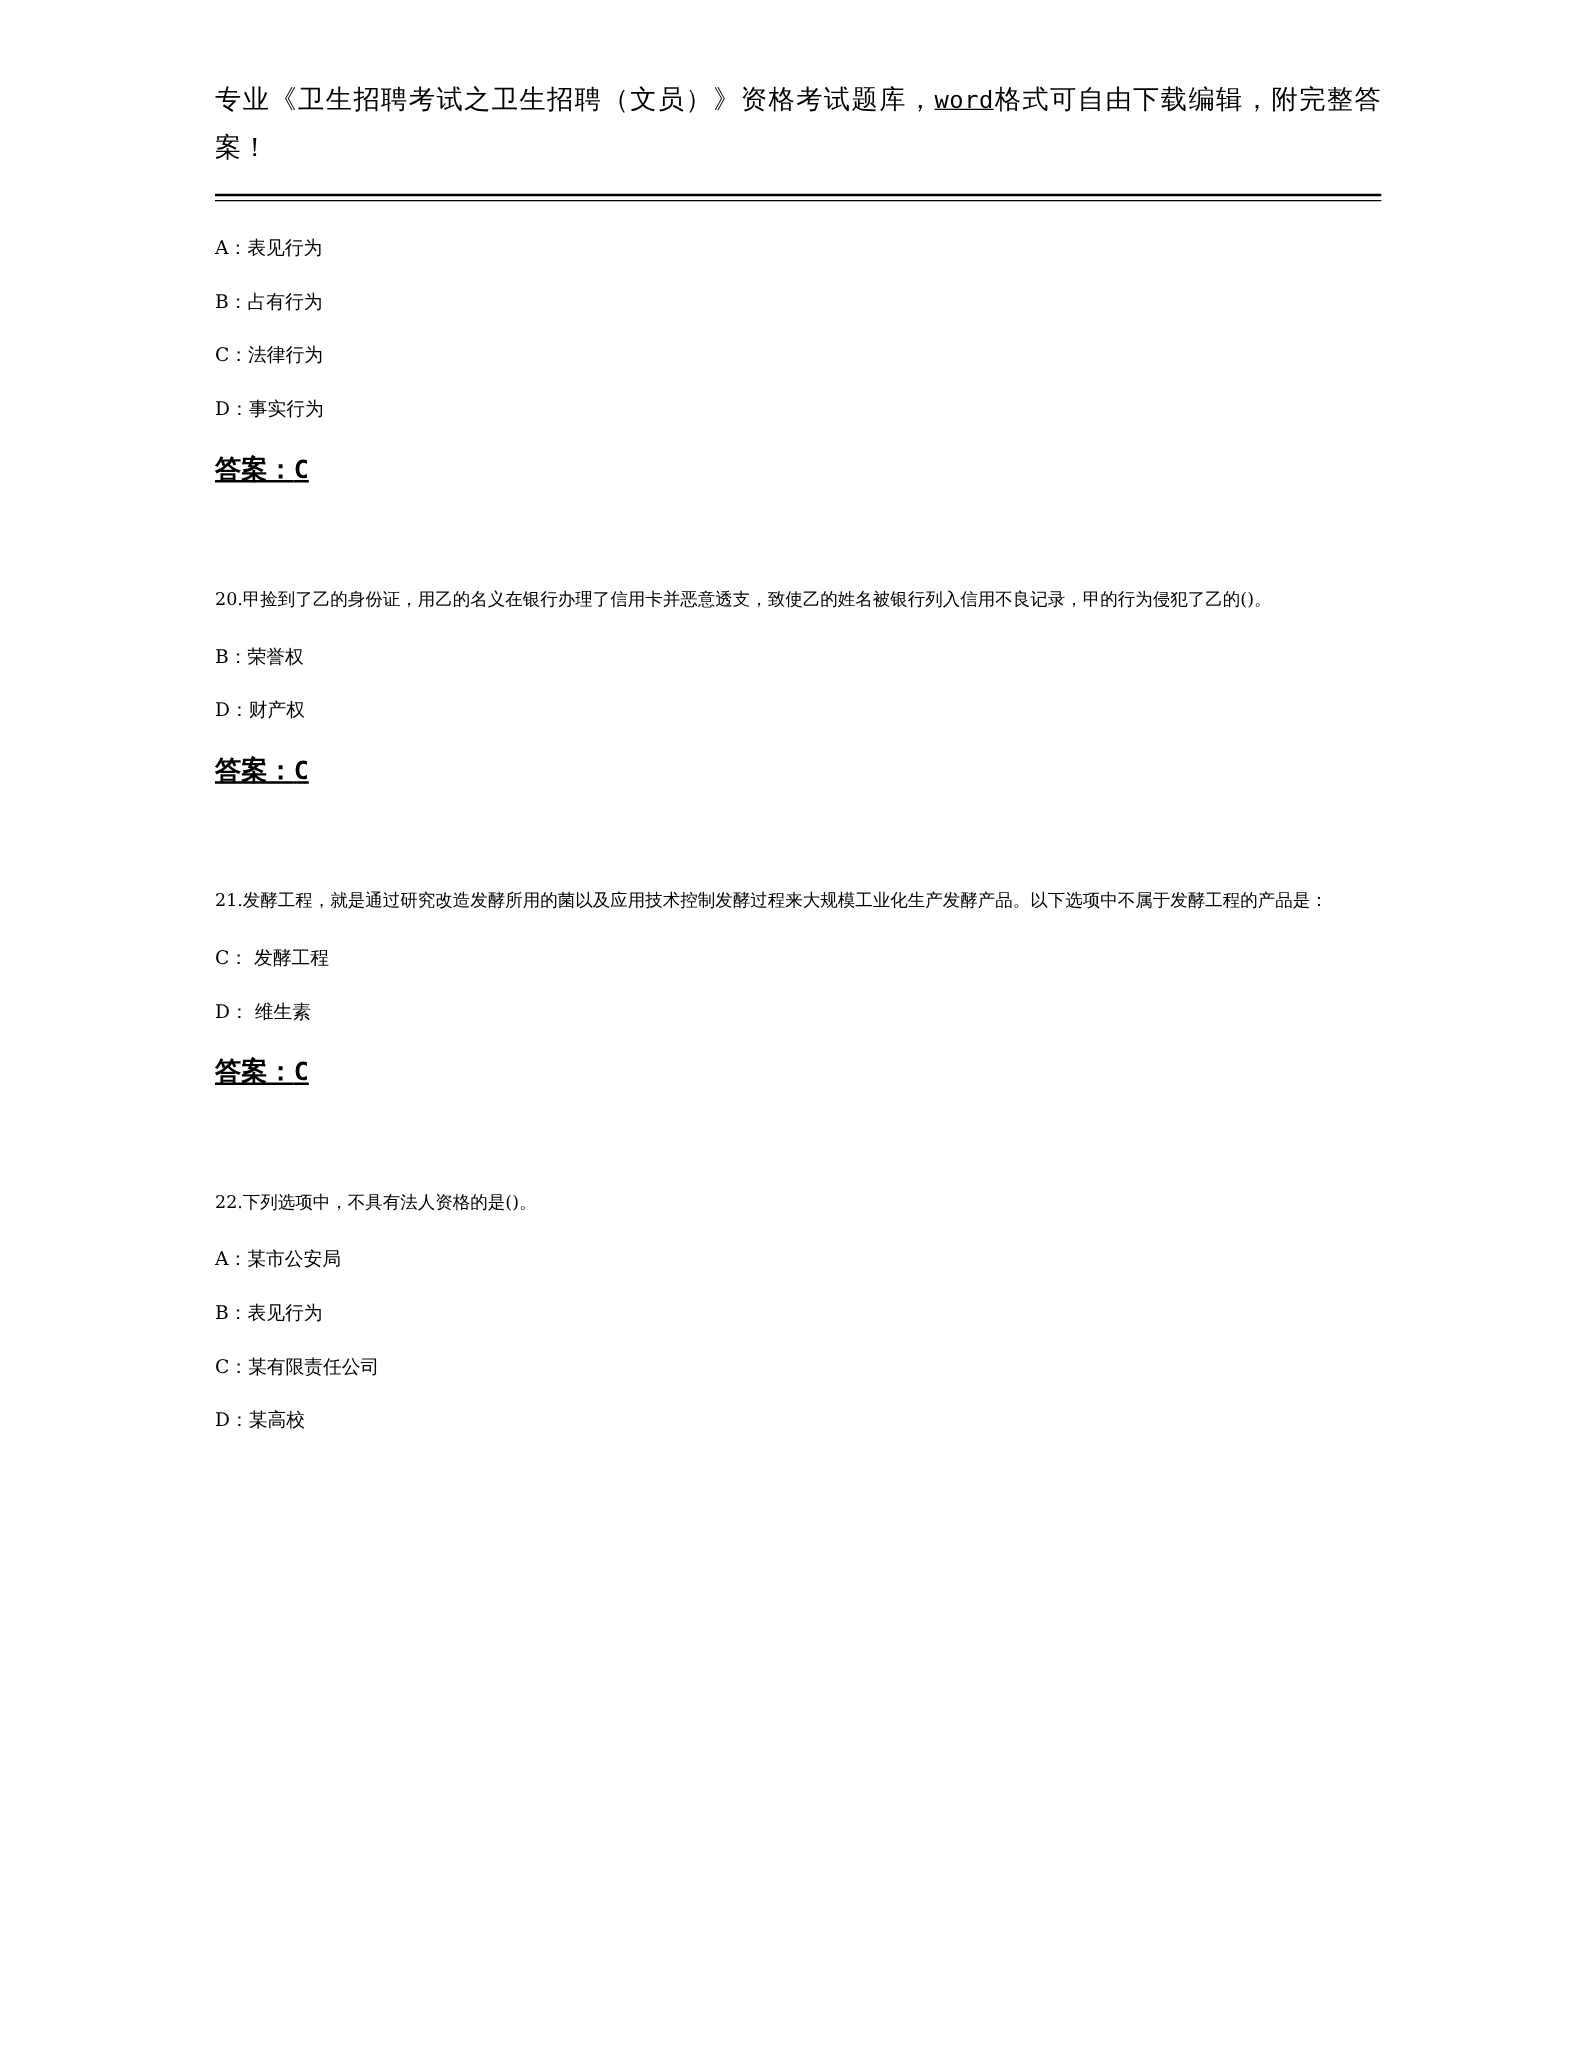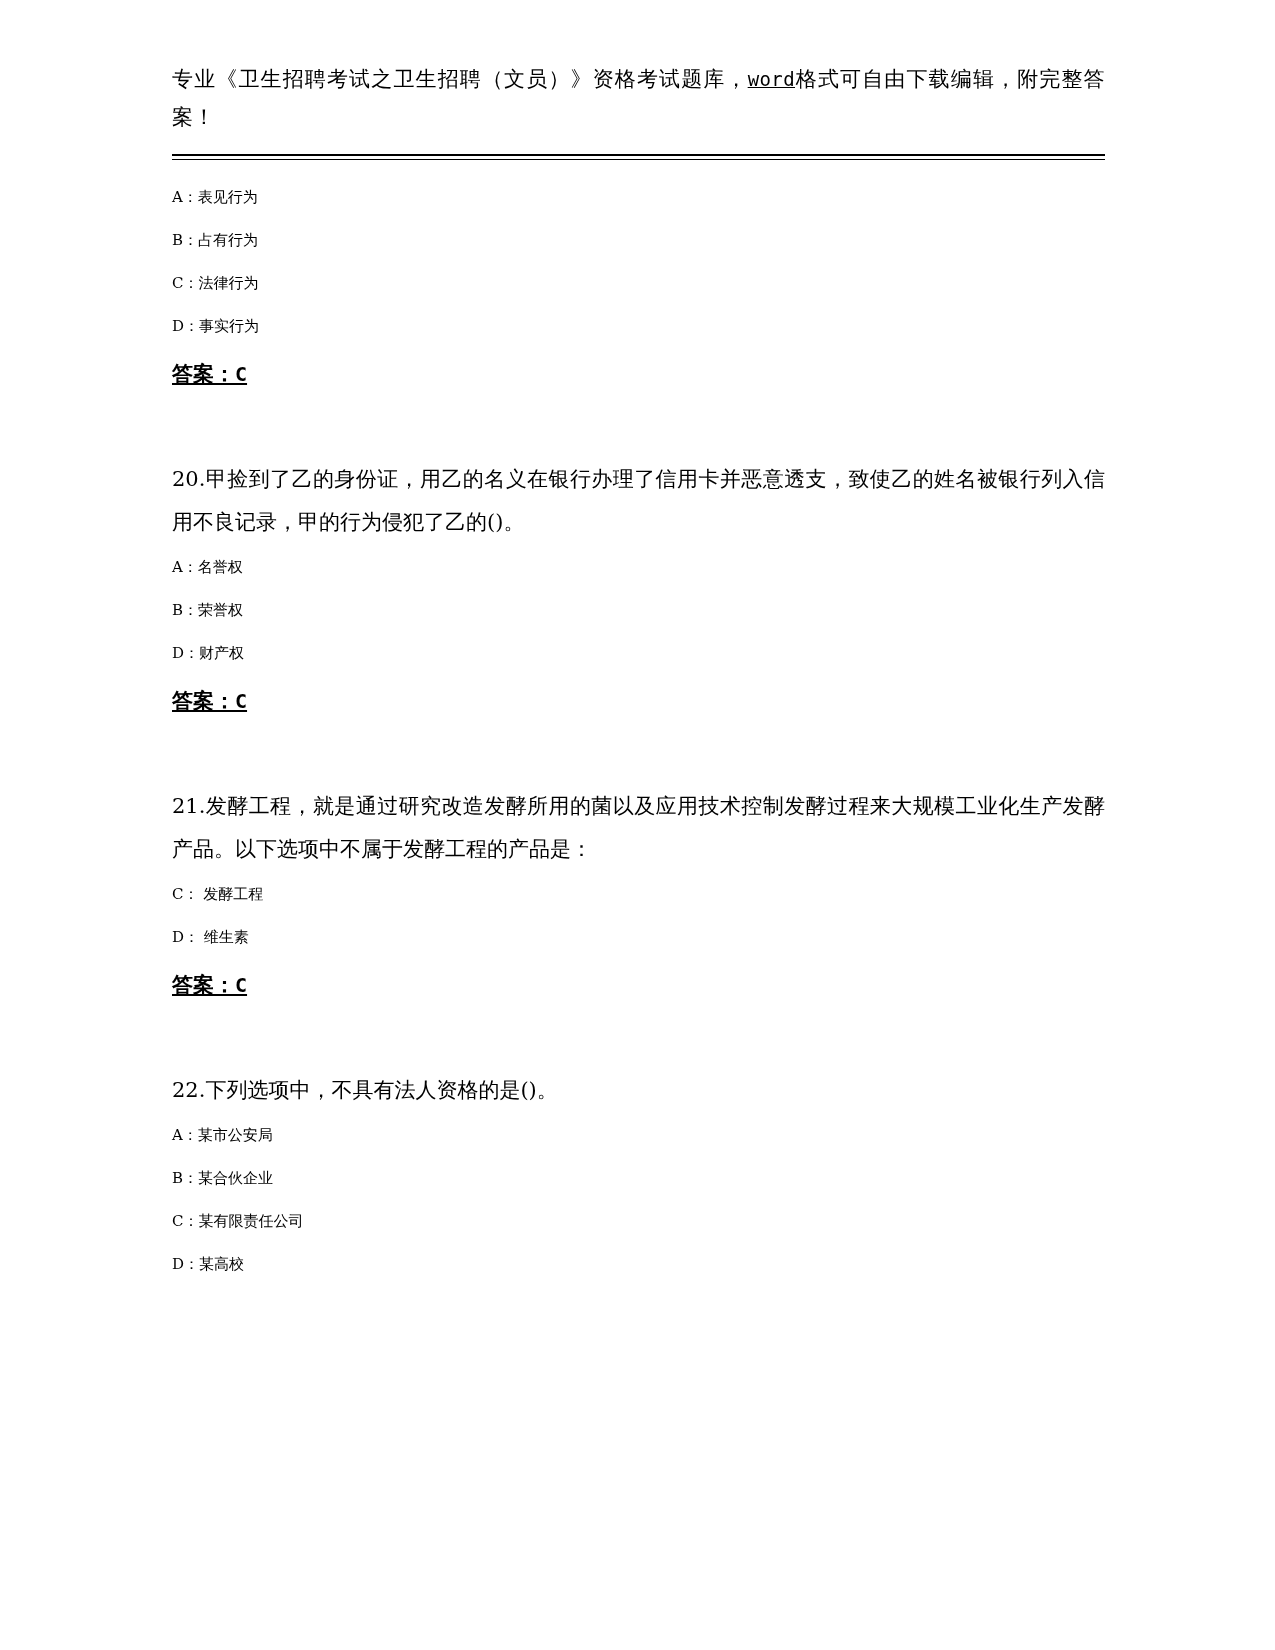--- a/index.html
+++ b/index.html
@@ -41,21 +41,21 @@
   }
   .rule-bottom {
     border-top: 1px solid #000;
     height: 0;
     margin-top: 3px;
   }
   .block {
     margin-bottom: 28px;
   }
   .qtext {
-    font-size: 21px;
+    font-size: 14px;
     line-height: 43px;
     text-align: justify;
     margin: 0 0 2px 0;
   }
   .option {
     font-size: 15px;
     line-height: 43px;
     margin: 0;
     white-space: pre;
   }
@@ -90,38 +90,37 @@
     <p class="option">B：占有行为</p>
     <p class="option">C：法律行为</p>
     <p class="option">D：事实行为</p>
     <p class="answer"><span>答案：</span><span class="letter">C</span></p>
   </div>
 
   <div class="gap-lg"></div>
 
   <div class="block">
     <p class="qtext">20.甲捡到了乙的身份证，用乙的名义在银行办理了信用卡并恶意透支，致使乙的姓名被银行列入信用不良记录，甲的行为侵犯了乙的()。</p>
-    <p class="option">A：名誉权</p>
     <p class="option">B：荣誉权</p>
     <p class="option">D：财产权</p>
     <p class="answer"><span>答案：</span><span class="letter">C</span></p>
   </div>
 
   <div class="gap-lg"></div>
 
   <div class="block">
     <p class="qtext">21.发酵工程，就是通过研究改造发酵所用的菌以及应用技术控制发酵过程来大规模工业化生产发酵产品。以下选项中不属于发酵工程的产品是：</p>
     <p class="option">C： 发酵工程</p>
     <p class="option">D： 维生素</p>
     <p class="answer"><span>答案：</span><span class="letter">C</span></p>
   </div>
 
   <div class="gap-lg"></div>
 
   <div class="block">
     <p class="qtext">22.下列选项中，不具有法人资格的是()。</p>
     <p class="option">A：某市公安局</p>
-    <p class="option">B：某合伙企业</p>
+    <p class="option">B：表见行为</p>
     <p class="option">C：某有限责任公司</p>
     <p class="option">D：某高校</p>
   </div>
 
 </div>
 
 </body></html>

